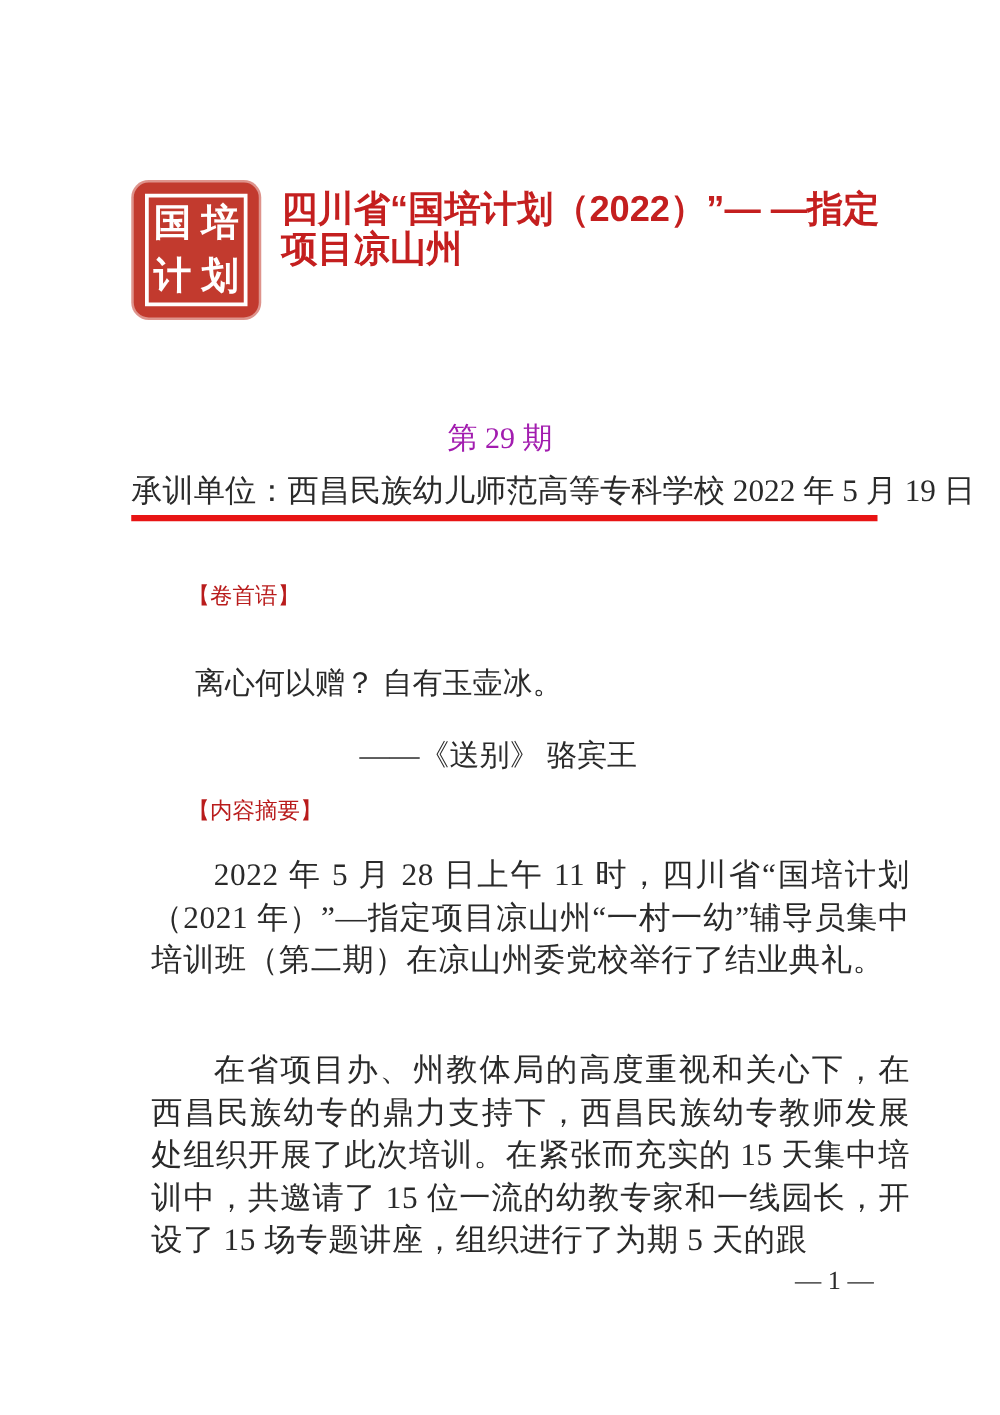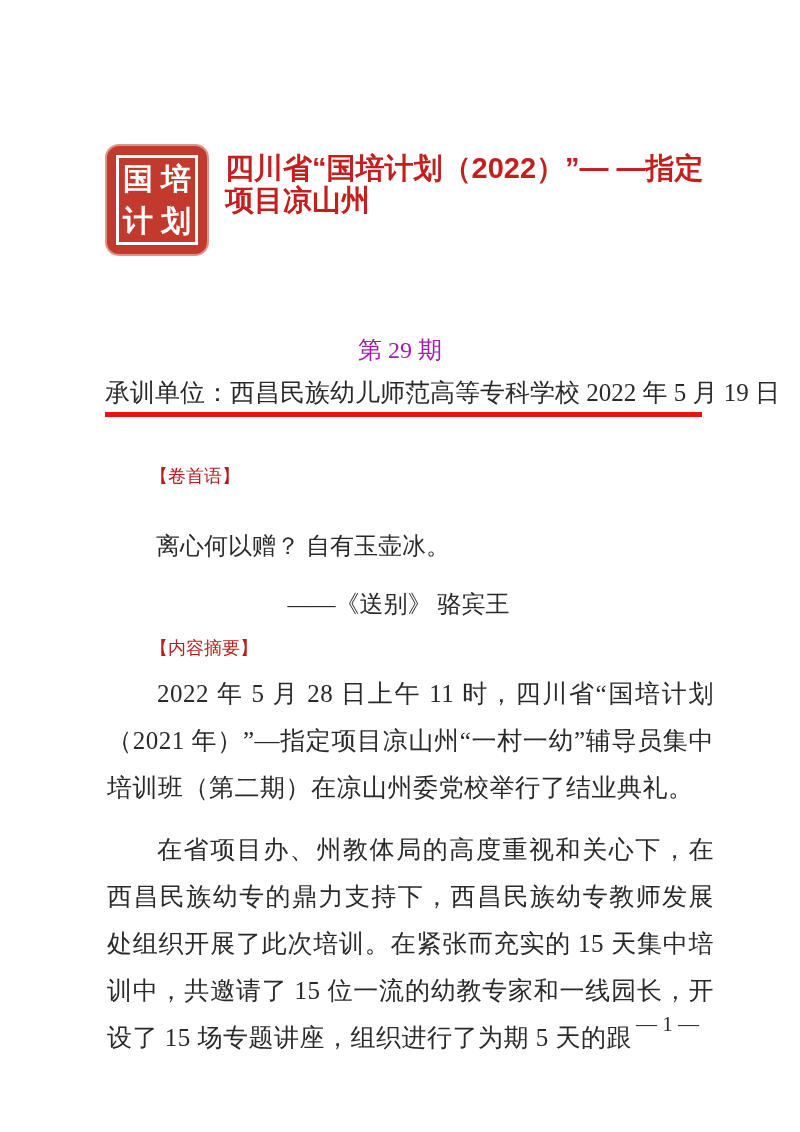--- a/index.html
+++ b/index.html
@@ -97,23 +97,23 @@
     width: 587px;
     text-align: center;
     font-size: 24px;
     margin: 0;
   }
 
   .body-para {
     position: absolute;
     left: 105px;
     width: 607px;
-    margin: 2px;
+    margin: 16px;
     font-size: 25px;
-    line-height: 47px;
+    line-height: 34px;
     text-align: justify;
     text-indent: 2em;
     letter-spacing: 0.5px;
   }
   .para-1 { top: 668px; }
   .para-2 { top: 824px; }
 
   .page-number {
     position: absolute;
     left: 620px; top: 1012px;

